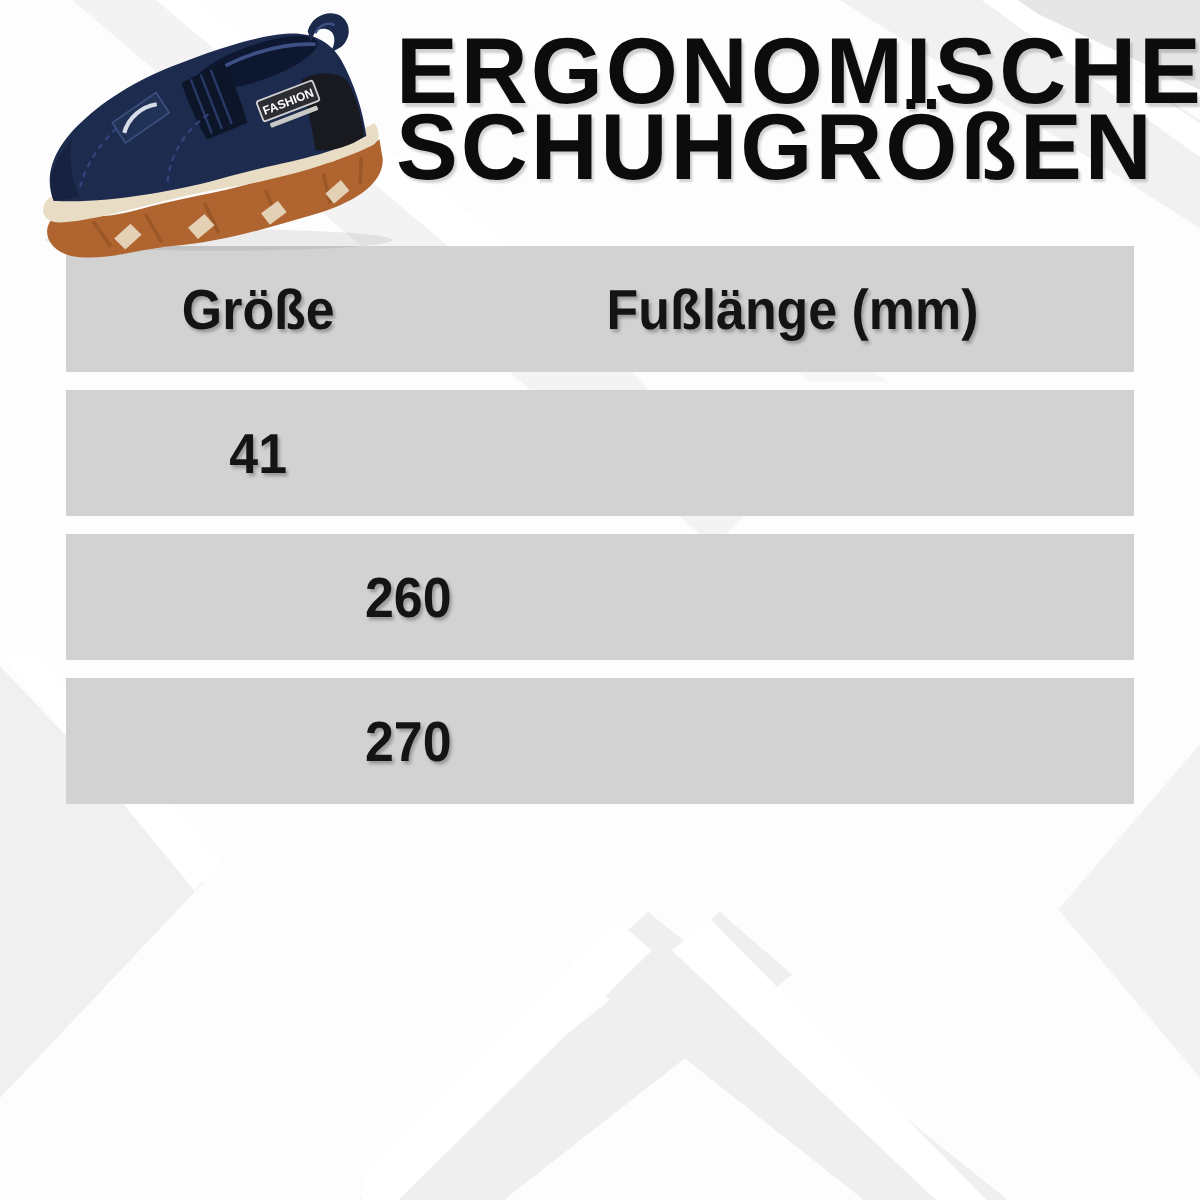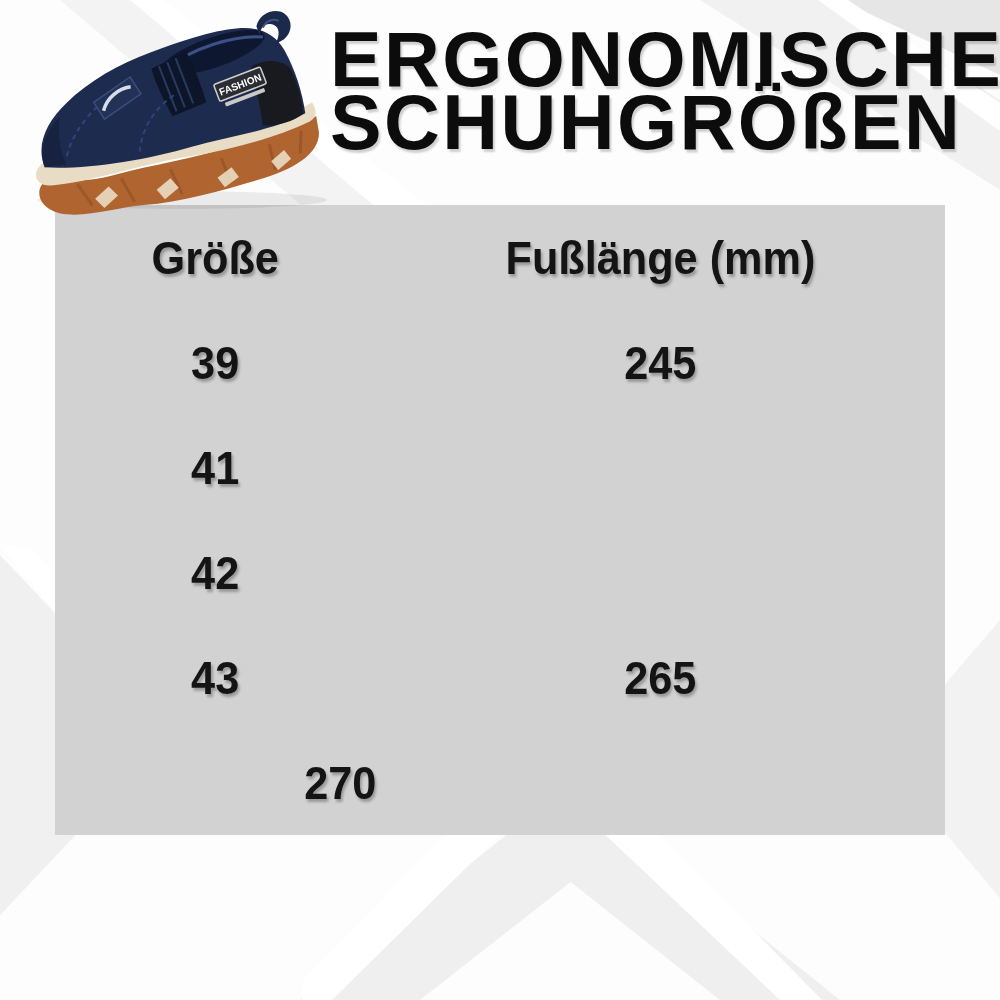--- a/index.html
+++ b/index.html
@@ -19,21 +19,21 @@
     letter-spacing:2.5px;
     color:#0c0c0c;
     text-shadow:2px 3px 2px rgba(0,0,0,0.18);
     white-space:nowrap;
   }
   .page-title .t-line{display:block;transform:scaleX(0.99);transform-origin:left;}
   .size-table{
     position:absolute;left:55px;top:205px;width:890px;z-index:1;
   }
   .band{
-    height:105px;
+    height:105px;margin-bottom:15px;
     background:#d2d2d2;
     display:flex;align-items:center;
   }
   .cell{
     display:flex;align-items:center;justify-content:center;
     font-weight:bold;font-size:47px;color:#141414;
     text-shadow:2px 3px 3px rgba(0,0,0,0.28);
   }
   .cell > span{display:inline-block;transform:scaleX(0.92);}
   .col-size{width:36%;}
@@ -131,42 +131,26 @@
       <div class="cell col-size">
         <span>Größe</span>
       </div>
       <div class="cell col-length">
         <span>Fußlänge (mm)</span>
       </div>
     </div>
 
     <div class="band">
       <div class="cell col-size">
-          <span>39</span>
-        </div>
-      <div class="cell col-length">
-          <span>245</span>
-        </div>
-    </div>
-    <div class="band">
-      <div class="cell col-size">
           <span>41</span>
         </div>
     </div>
     <div class="band">
-      <div class="cell col-size">
-          <span>42</span>
-        </div>
-    </div>
-    <div class="band">
-      <div class="cell col-size">
-          <span>43</span>
-        </div>
       <div class="cell col-length">
-          <span>265</span>
+          <span>260</span>
         </div>
     </div>
     <div class="band">
       <div class="cell col-length">
           <span>270</span>
         </div>
     </div>
   </div>
 
 </div>

